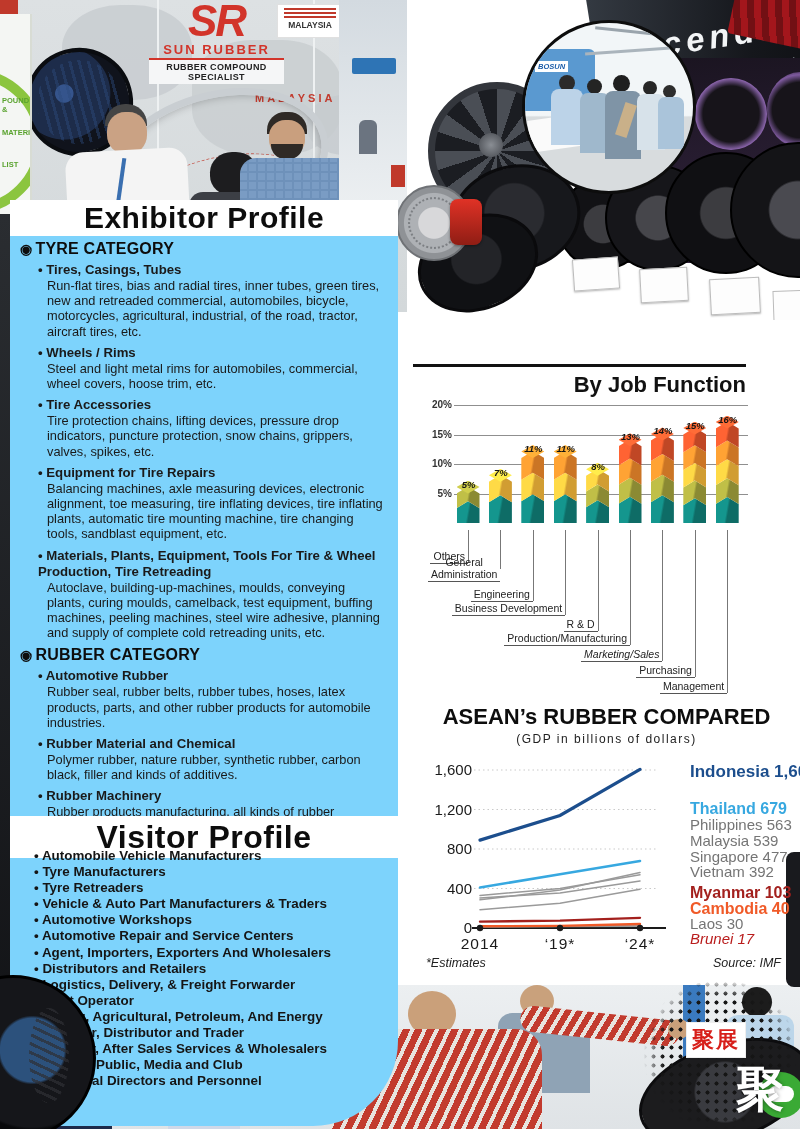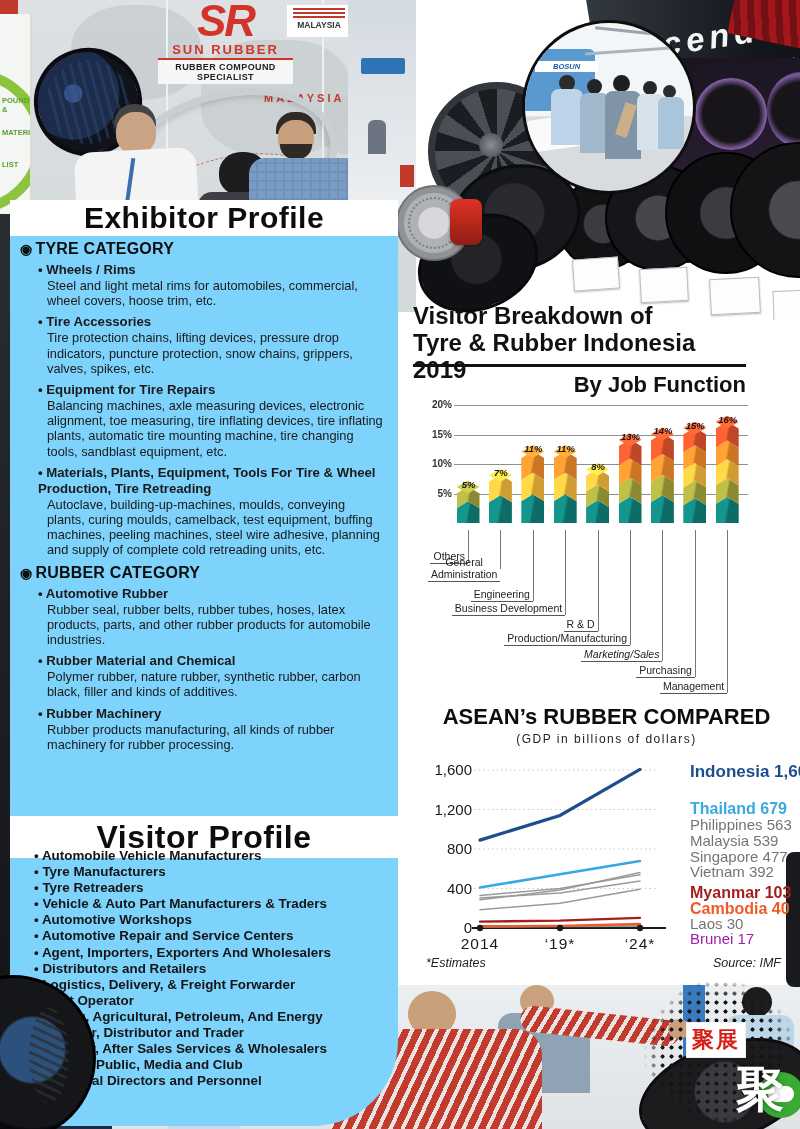--- a/index.html
+++ b/index.html
@@ -53,21 +53,21 @@
   .legend-item{position:absolute;left:272px;white-space:nowrap;}
   .footnote{position:absolute;top:256px;font-size:12.5px;font-style:italic;color:#222;}
   
   .photo{position:absolute;overflow:hidden;}
 </style>
 </head>
 <body>
 
 <div class="page">
 
-  <div class="photo" style="left:16px;top:0;width:400px;height:312px;background:linear-gradient(180deg,#dde1e3,#d3d8da);z-index:1;">
+  <div class="photo" style="left:7px;top:0;width:400px;height:312px;background:linear-gradient(180deg,#dde1e3,#d3d8da);z-index:1;">
     <div class="abs" style="left:55px;top:5px;width:130px;height:95px;background:#c8cdd0;border-radius:45%;opacity:.85;"></div>
     <div class="abs" style="left:185px;top:40px;width:150px;height:115px;background:#c8cdd0;border-radius:40%;opacity:.8;"></div>
     <div class="abs" style="left:300px;top:95px;width:85px;height:60px;background:#c6cbce;border-radius:45%;opacity:.8;"></div>
     <div class="abs" style="left:150px;top:0;width:2px;height:220px;background:#eef1f2;"></div>
     <div class="abs" style="left:306px;top:0;width:2px;height:200px;background:#eef1f2;"></div>
     <div class="abs" style="left:148px;top:155px;width:150px;height:55px;border-top:1.6px dashed #c0392b;border-radius:50%;transform:rotate(-8deg);opacity:.8;"></div>
 
     <div class="abs" style="left:142px;top:0;width:135px;text-align:center;">
       <div style="font-size:44px;font-weight:900;font-style:italic;color:#d2342a;line-height:42px;letter-spacing:-2px;">SR</div>
       <div style="font-size:13px;font-weight:800;color:#d2342a;letter-spacing:2px;border-bottom:2px solid #d2342a;padding-bottom:1px;">SUN RUBBER</div>
@@ -149,41 +149,45 @@
   <div class="abs" style="left:416px;top:216px;width:118px;height:88px;border-radius:50%;background:radial-gradient(circle at 50% 45%,#232428 0 32%,#101114 34%);transform:rotate(-22deg);border:3px solid #0a0a0c;z-index:3;"></div>
   <div class="abs" style="left:396px;top:185px;width:72px;height:72px;border-radius:50%;background:radial-gradient(circle,#d8d8da 0 30%,#aeb1b5 32% 58%,#8f9296 60%);border:2px solid #6f7276;z-index:3;">
     <div style="position:absolute;inset:10px;border-radius:50%;border:2px dotted #7c7f83;"></div>
     <div style="position:absolute;right:-12px;top:12px;width:32px;height:46px;background:linear-gradient(#e03226,#8f1d14);border-radius:8px;box-shadow:0 1px 3px rgba(0,0,0,.4);"></div>
   </div>
 
   <div class="abs" style="left:522px;top:20px;width:168px;height:168px;border-radius:50%;border:3px solid #0d0d0d;overflow:hidden;background:linear-gradient(180deg,#f2f6f8 0 55%,#d8dcde 56%);z-index:3;">
     <div style="position:absolute;left:-10px;top:26px;width:80px;height:62px;background:#3f88c9;opacity:.85;border-radius:6px;"></div>
     <div style="position:absolute;left:70px;top:8px;width:90px;height:3px;background:#9aa4ac;transform:rotate(6deg);"></div>
     <div style="position:absolute;left:60px;top:26px;width:100px;height:3px;background:#aab4bc;transform:rotate(-4deg);"></div>
-    <div style="position:absolute;left:10px;top:38px;font-size:7.5px;font-weight:800;font-style:italic;color:#1a5ca8;background:#fff;padding:1px 18px;">BOSUN</div>
+    <div style="position:absolute;left:10px;top:38px;font-size:7.5px;font-weight:800;font-style:italic;color:#1a5ca8;background:#fff;padding:1px 3px;">BOSUN</div>
     <div style="position:absolute;left:4px;top:92px;width:84px;height:32px;background:#fafafa;transform:rotate(-8deg);"></div>
     <div style="position:absolute;left:34px;top:52px;width:16px;height:16px;border-radius:50%;background:#2b2b2b;"></div>
     <div style="position:absolute;left:26px;top:66px;width:32px;height:56px;background:#bcd3e8;border-radius:8px 8px 0 0;"></div>
     <div style="position:absolute;left:62px;top:56px;width:15px;height:15px;border-radius:50%;background:#242424;"></div>
     <div style="position:absolute;left:55px;top:70px;width:30px;height:60px;background:#9fb8cc;border-radius:8px 8px 0 0;"></div>
     <div style="position:absolute;left:88px;top:52px;width:17px;height:17px;border-radius:50%;background:#1f1f1f;"></div>
     <div style="position:absolute;left:80px;top:68px;width:36px;height:68px;background:#7f94a6;border-radius:8px 8px 0 0;"></div>
     <div style="position:absolute;left:95px;top:80px;width:12px;height:34px;background:#c9b089;transform:rotate(18deg);"></div>
     <div style="position:absolute;left:118px;top:58px;width:14px;height:14px;border-radius:50%;background:#272727;"></div>
     <div style="position:absolute;left:112px;top:71px;width:28px;height:56px;background:#d7e2ea;border-radius:7px 7px 0 0;"></div>
     <div style="position:absolute;left:138px;top:62px;width:13px;height:13px;border-radius:50%;background:#2d2d2d;"></div>
     <div style="position:absolute;left:133px;top:74px;width:26px;height:52px;background:#aac4da;border-radius:7px 7px 0 0;"></div>
   </div>
 
   <div class="panel">
     <div class="band band-ex">
       <h1>Exhibitor Profile</h1>
     </div>
     <div class="ex-content">
         <div class="cat-head"><span class="cat-bullet">◉</span>TYRE CATEGORY</div>
+        <div class="ex-item">
+          <div class="ex-title">Tires, Casings, Tubes</div>
+          <div class="ex-body">Run-flat tires, bias and radial tires, inner tubes, green tires, new and retreaded commercial, automobiles, bicycle, motorcycles, agricultural, industrial, of the road, tractor, aircraft tires, etc.</div>
+        </div>
         <div class="ex-item">
           <div class="ex-title">Wheels / Rims</div>
           <div class="ex-body">Steel and light metal rims for automobiles, commercial, wheel covers, hoose trim, etc.</div>
         </div>
         <div class="ex-item">
           <div class="ex-title">Tire Accessories</div>
           <div class="ex-body">Tire protection chains, lifting devices, pressure drop indicators, puncture protection, snow chains, grippers, valves, spikes, etc.</div>
         </div>
         <div class="ex-item">
           <div class="ex-title">Equipment for Tire Repairs</div>
@@ -222,24 +226,20 @@
         <div class="vis-item">Logistics, Delivery, &amp; Freight Forwarder</div>
         <div class="vis-item">Fleet Operator</div>
         <div class="vis-item">Mining, Agricultural, Petroleum, And Energy</div>
         <div class="vis-item">Importer, Distributor and Trader</div>
         <div class="vis-item">Supplier, After Sales Services &amp; Wholesalers</div>
         <div class="vis-item">General Public, Media and Club</div>
         <div class="vis-item">Technical Directors and Personnel</div>
       </div>
   </div>
 
-  <div class="vb-title">
-    <div>Visitor Breakdown of</div>
-    <div>Tyre &amp; Rubber Indonesia 2019</div>
-  </div>
   <div class="vb-underline"></div>
   <div class="job-title">By Job Function</div>
   <div class="jobchart">
       <div class="grid" style="left: 26px; top: 95.5px; width: 294px;"></div>
       <div class="gtick" style="left: 0px; top: 89.5px;">5%</div>
       <div class="grid" style="left: 26px; top: 66px; width: 294px;"></div>
       <div class="gtick" style="left: 0px; top: 60px;">10%</div>
       <div class="grid" style="left: 26px; top: 36.5px; width: 294px;"></div>
       <div class="gtick" style="left: 0px; top: 30.5px;">15%</div>
       <div class="grid" style="left: 26px; top: 7px; width: 294px;"></div>
@@ -366,21 +366,21 @@
     <div id="asean-legend">
         <div class="legend-item" style="top: 62px; color: rgb(28, 78, 141); font-weight: 800; font-size: 17px;">Indonesia 1,606</div>
         <div class="legend-item" style="top: 100px; color: rgb(55, 168, 224); font-weight: 800; font-size: 16px;">Thailand 679</div>
         <div class="legend-item" style="top: 116px; color: rgb(117, 117, 117); font-weight: 500; font-size: 15px;">Philippines 563</div>
         <div class="legend-item" style="top: 132px; color: rgb(117, 117, 117); font-weight: 500; font-size: 15px;">Malaysia 539</div>
         <div class="legend-item" style="top: 148px; color: rgb(117, 117, 117); font-weight: 500; font-size: 15px;">Singapore 477</div>
         <div class="legend-item" style="top: 163px; color: rgb(117, 117, 117); font-weight: 500; font-size: 15px;">Vietnam 392</div>
         <div class="legend-item" style="top: 184px; color: rgb(163, 32, 29); font-weight: 800; font-size: 16px;">Myanmar 103</div>
         <div class="legend-item" style="top: 200px; color: rgb(240, 90, 40); font-weight: 800; font-size: 16px;">Cambodia 40</div>
         <div class="legend-item" style="top: 215px; color: rgb(117, 117, 117); font-weight: 500; font-size: 15px;">Laos 30</div>
-        <div class="legend-item" style="top: 230px; color: #a21caf; font-weight: 500; font-size: 15px;">Brunei 17</div>
+        <div class="legend-item" style="top: 230px; color: #b91c1c; font-weight: 500; font-size: 15px; font-style: italic;">Brunei 17</div>
       </div>
     <div class="footnote" style="left:8px;">*Estimates</div>
     <div class="footnote" style="right:14px;">Source: IMF</div>
   </div>
 
   <div class="abs" style="left:786px;top:852px;width:14px;height:135px;background:#191a1e;border-radius:8px 0 0 8px;z-index:4;"></div>
 
   <div class="photo" style="left:0;top:985px;width:800px;height:144px;background:linear-gradient(#eceff1,#dfe3e6);z-index:1;">
     <div style="position:absolute;left:300px;top:0;width:95px;height:60px;background:#dce8f2;"></div>
     <div style="position:absolute;left:683px;top:0;width:22px;height:144px;background:#3a7abf;"></div>

